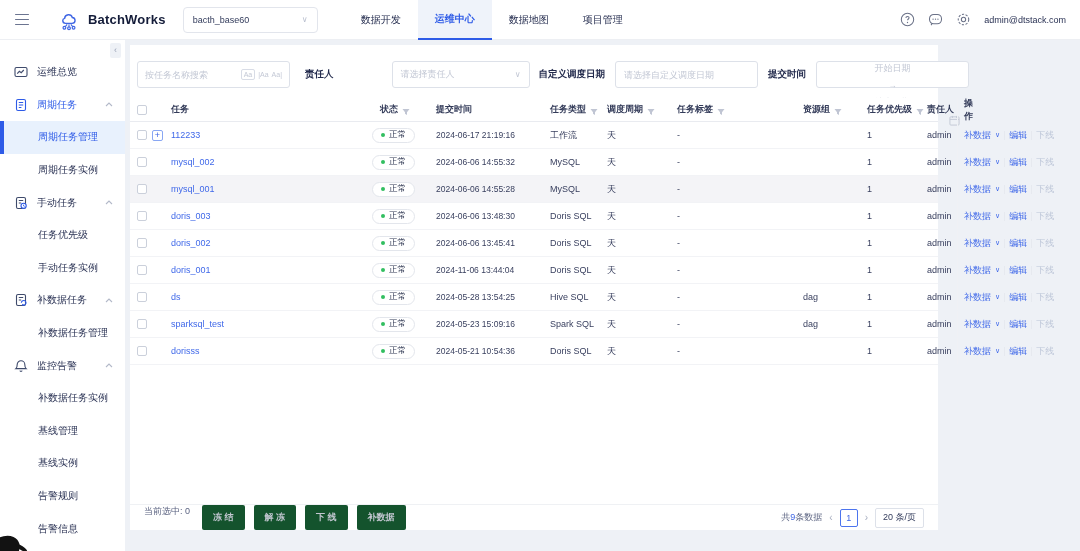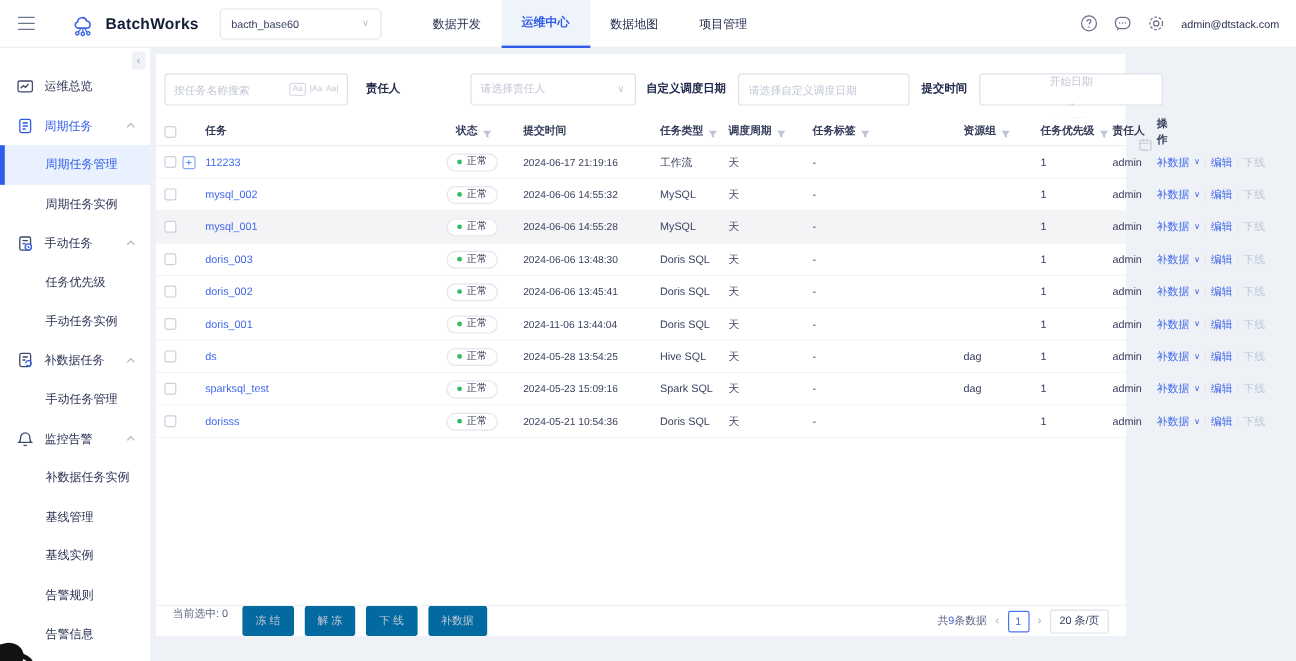--- a/index.html
+++ b/index.html
@@ -90,22 +90,22 @@
   .c-owner { width:30px; flex-shrink:0; white-space:nowrap; }
   .c-ops { flex:1; display:flex; align-items:center; gap:4px; border-left:1px solid #F0F1F5; align-self:stretch; padding-left:6px; }
   .ops-sep { width:1px; height:9px; background:#E6E9EF; }
   .op-caret { font-size:7px; color:#4069E9; }
   .op-off { color:#BDC6D8; cursor:pointer; white-space:nowrap; }
 
   
   .card-footer { position:absolute; left:0; right:0; bottom:0; height:26px; border-top:1px solid #EFF1F4;
                  display:flex; padding:0 14px; font-size:9px; background:#fff; }
   .sel-label { color:#5A6280; margin-right:12px; }
-  .batch-btn { background:#0369a1; color:#C3C7D1; border:0; border-radius:2px; padding:4px 11px; margin-right:9px;
-               font-size:9px; font-family:inherit; cursor:not-allowed; white-space:nowrap; }
+  .batch-btn { background:#14532d; color:#C3C7D1; border:0; border-radius:2px; padding:4px 11px; margin-right:9px;
+               font-size:9px; font-family:inherit; cursor:not-allowed; white-space:nowrap;font-weight:bold; }
   .pager { margin-left:auto; display:flex; align-items:center; gap:7px; color:#5A6280; }
   .total .n { color:#3F66E4; }
   .pg-chev { color:#A6ADBF; font-size:10px; cursor:pointer; }
   .pg-num { width:18px; height:18px; border:1px solid #4C74EE; border-radius:2px; color:#3F66E4;
             display:flex; align-items:center; justify-content:center; font-size:9px; cursor:pointer; background:#fff; }
   .pg-size { border:1px solid #DDE1E9; border-radius:2px; padding:2.5px 7px; color:#333C5C; font-size:9px; cursor:pointer; background:#fff; }
 
   
   .blob { position:absolute; left:-8px; bottom:-9px; width:28px; height:24px; background:#121212;
           border-radius:45% 55% 60% 40%; transform:rotate(-15deg); z-index:30; }
@@ -239,21 +239,21 @@
       </span>
       <span>补数据任务</span>
       <span class="chev-up">
         <svg width="8" height="5" viewBox="0 0 8 5" fill="none">
             <path d="M1 4l3-3 3 3" stroke="#B3B9C9" stroke-width="1.1"></path>
           </svg>
       </span>
     </div>
 
     <div class="side-item child">
-      <span>手动任务管理</span>
+      <span>补数据任务管理</span>
     </div>
     <div class="side-item group">
       <span class="ic">
         <svg width="14" height="14" viewBox="0 0 14 14" fill="none">
           <path d="M7 1.8a3.8 3.8 0 0 1 3.8 3.8c0 2.8.8 3.6 1.3 4H1.9c.5-.4 1.3-1.2 1.3-4A3.8 3.8 0 0 1 7 1.8z" stroke="#3E4A6B" stroke-width="1.1"></path>
           <path d="M5.8 11.6a1.3 1.3 0 0 0 2.4 0" stroke="#3E4A6B" stroke-width="1.1"></path>
         </svg>
       </span>
       <span>监控告警</span>
       <span class="chev-up">

